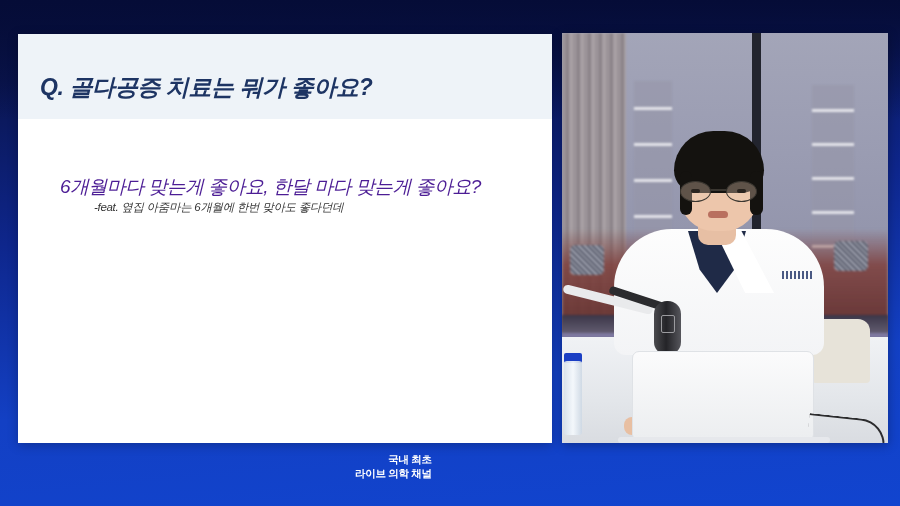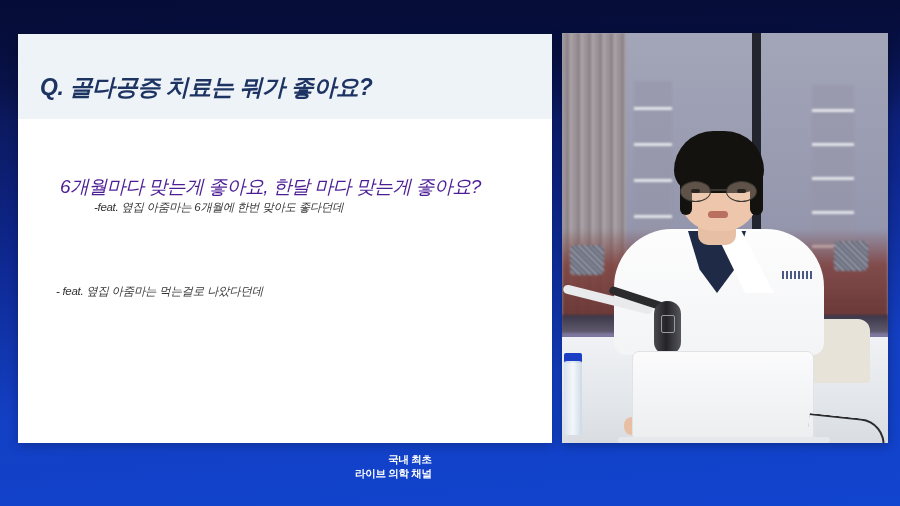--- a/index.html
+++ b/index.html
@@ -315,21 +315,20 @@
 <div id="stage">
 
   <div class="slide">
     <div class="slide-header"></div>
     <div class="slide-title">Q. 골다공증 치료는 뭐가 좋아요?</div>
 
     <div class="body-block">
       <div class="q-line one">6개월마다 맞는게 좋아요, 한달 마다 맞는게 좋아요?</div>
       <div class="q-sub one">-feat. 옆집 아줌마는 6개월에 한번 맞아도 좋다던데</div>
 
-      <div class="q-sub two">- feat. 옆집 아줌마는 먹는걸로 나았다던데</div>
     </div>
 
   </div>
 
   <div class="video">
     <div class="vid-wall">
       <div class="vid-curtain"></div>
       <div class="vid-window-mullion m1"></div>
       <div class="vid-tower t1">
         <div class="vid-floor" style="left:0;top:26px;width:38px;"></div>

